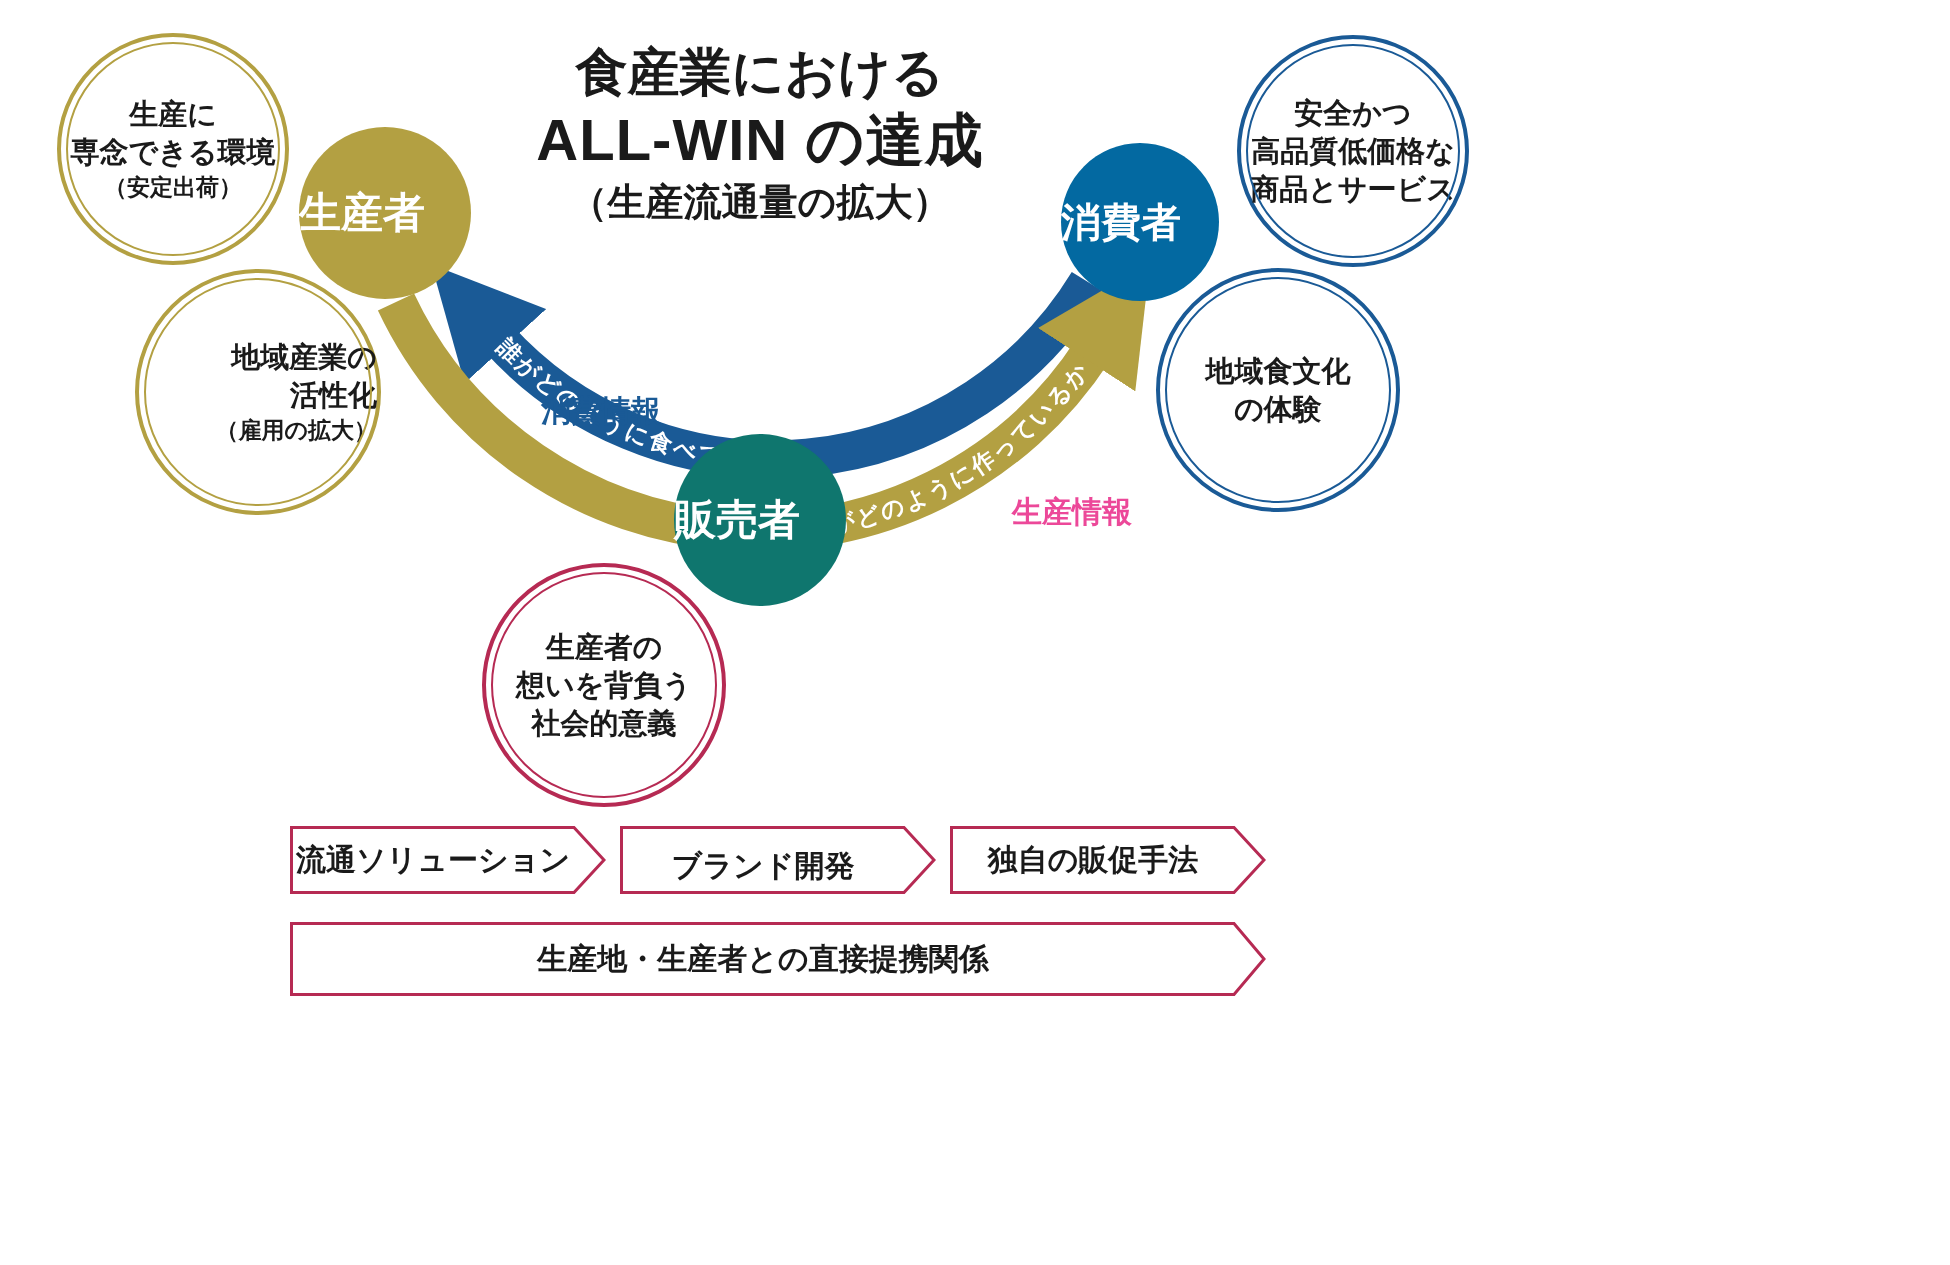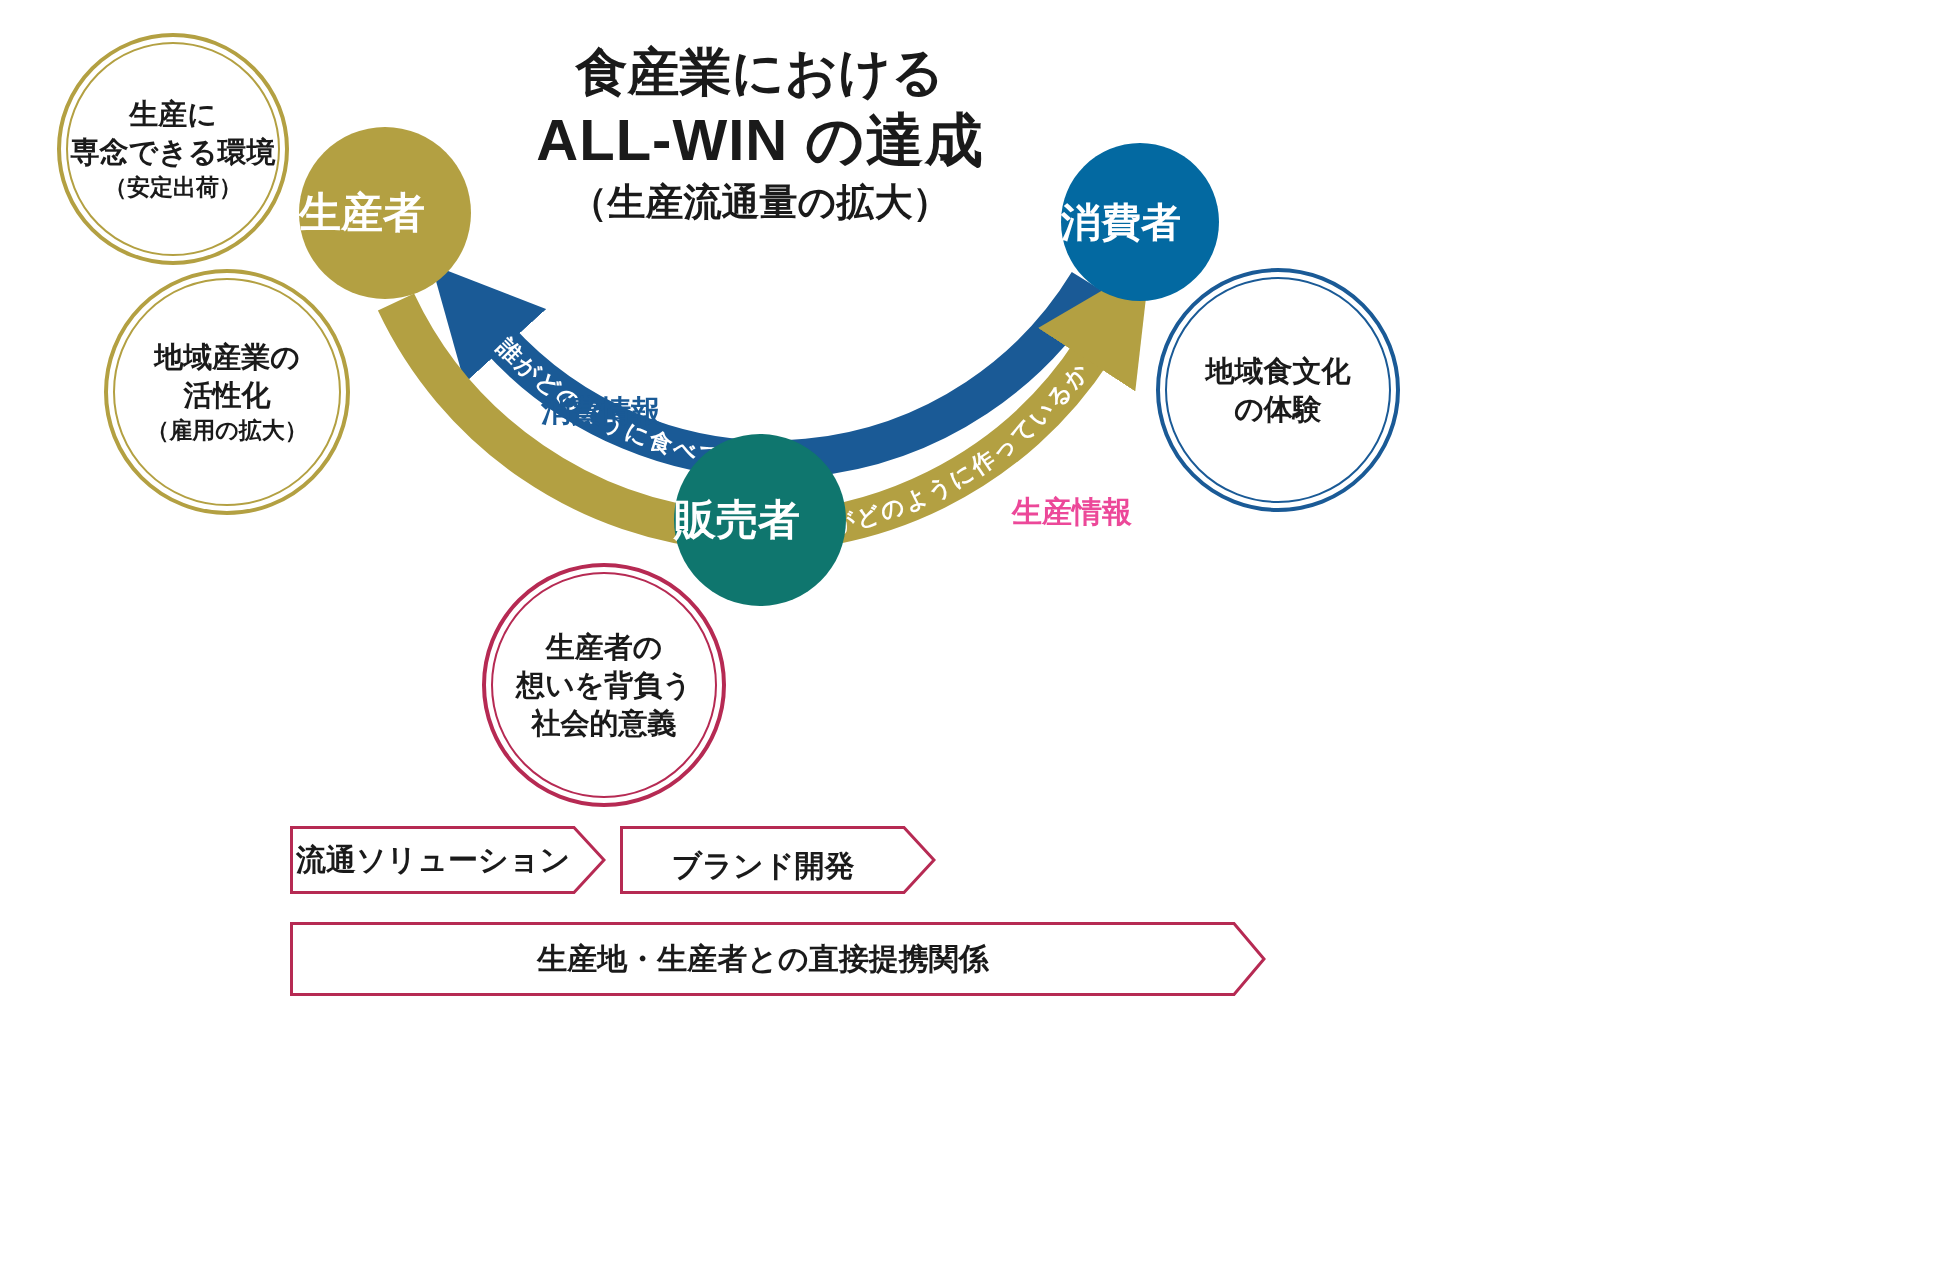--- a/index.html
+++ b/index.html
@@ -93,26 +93,31 @@
   </div>
 
   <div class="flowlabel blue" style="left:541px;top:376px;">消費情報</div>
   <div class="flowlabel gold" style="left:1012px;top:492px;">生産情報</div>
 
   <div class="bubble gold" style="left:57px;top:33px;width:232px;height:232px;">
     <div class="bline">生産に</div>
     <div class="bline">専念できる環境</div>
     <div class="bline small">（安定出荷）</div>
   </div>
-  <div class="bubble gold" style="left:104px;top:269px;width:246px;height:246px;">
+  <div class="bubble gold" style="left:135px;top:269px;width:246px;height:246px;align-items:flex-end;">
     <div class="bline">地域産業の</div>
     <div class="bline">活性化</div>
     <div class="bline small">（雇用の拡大）</div>
   </div>
 
+  <div class="bubble blue" style="left:1237px;top:35px;width:232px;height:232px;">
+    <div class="bline">安全かつ</div>
+    <div class="bline">高品質低価格な</div>
+    <div class="bline">商品とサービス</div>
+  </div>
   <div class="bubble blue" style="left:1156px;top:268px;width:244px;height:244px;">
     <div class="bline">地域食文化</div>
     <div class="bline">の体験</div>
   </div>
 
   <div class="bubble red" style="left:482px;top:563px;width:244px;height:244px;">
     <div class="bline">生産者の</div>
     <div class="bline">想いを背負う</div>
     <div class="bline">社会的意義</div>
   </div>
@@ -122,20 +127,26 @@
       <polygon points="1.5,1.5 284,1.5 314,34 284,66.5 1.5,66.5" fill="#ffffff" stroke="#b62a53" stroke-width="3"></polygon>
     </svg>
     <div class="lbl">流通ソリューション</div>
   </div>
   <div class="chev" style="left:620px;top:826px;width:316px;height:81px;">
     <svg width="316" height="68">
       <polygon points="1.5,1.5 284,1.5 314,34 284,66.5 1.5,66.5" fill="#ffffff" stroke="#b62a53" stroke-width="3"></polygon>
     </svg>
     <div class="lbl">ブランド開発</div>
   </div>
+  <div class="chev" style="left:950px;top:826px;width:316px;height:68px;">
+    <svg width="316" height="68">
+      <polygon points="1.5,1.5 284,1.5 314,34 284,66.5 1.5,66.5" fill="#ffffff" stroke="#b62a53" stroke-width="3"></polygon>
+    </svg>
+    <div class="lbl">独自の販促手法</div>
+  </div>
 
   <div class="chev" style="left:290px;top:922px;width:976px;height:74px;">
     <svg width="976" height="74">
       <polygon points="1.5,1.5 944,1.5 974,37 944,72.5 1.5,72.5" fill="#ffffff" stroke="#b62a53" stroke-width="3"></polygon>
     </svg>
     <div class="lbl">生産地・生産者との直接提携関係</div>
   </div>
 
 </div>
 

